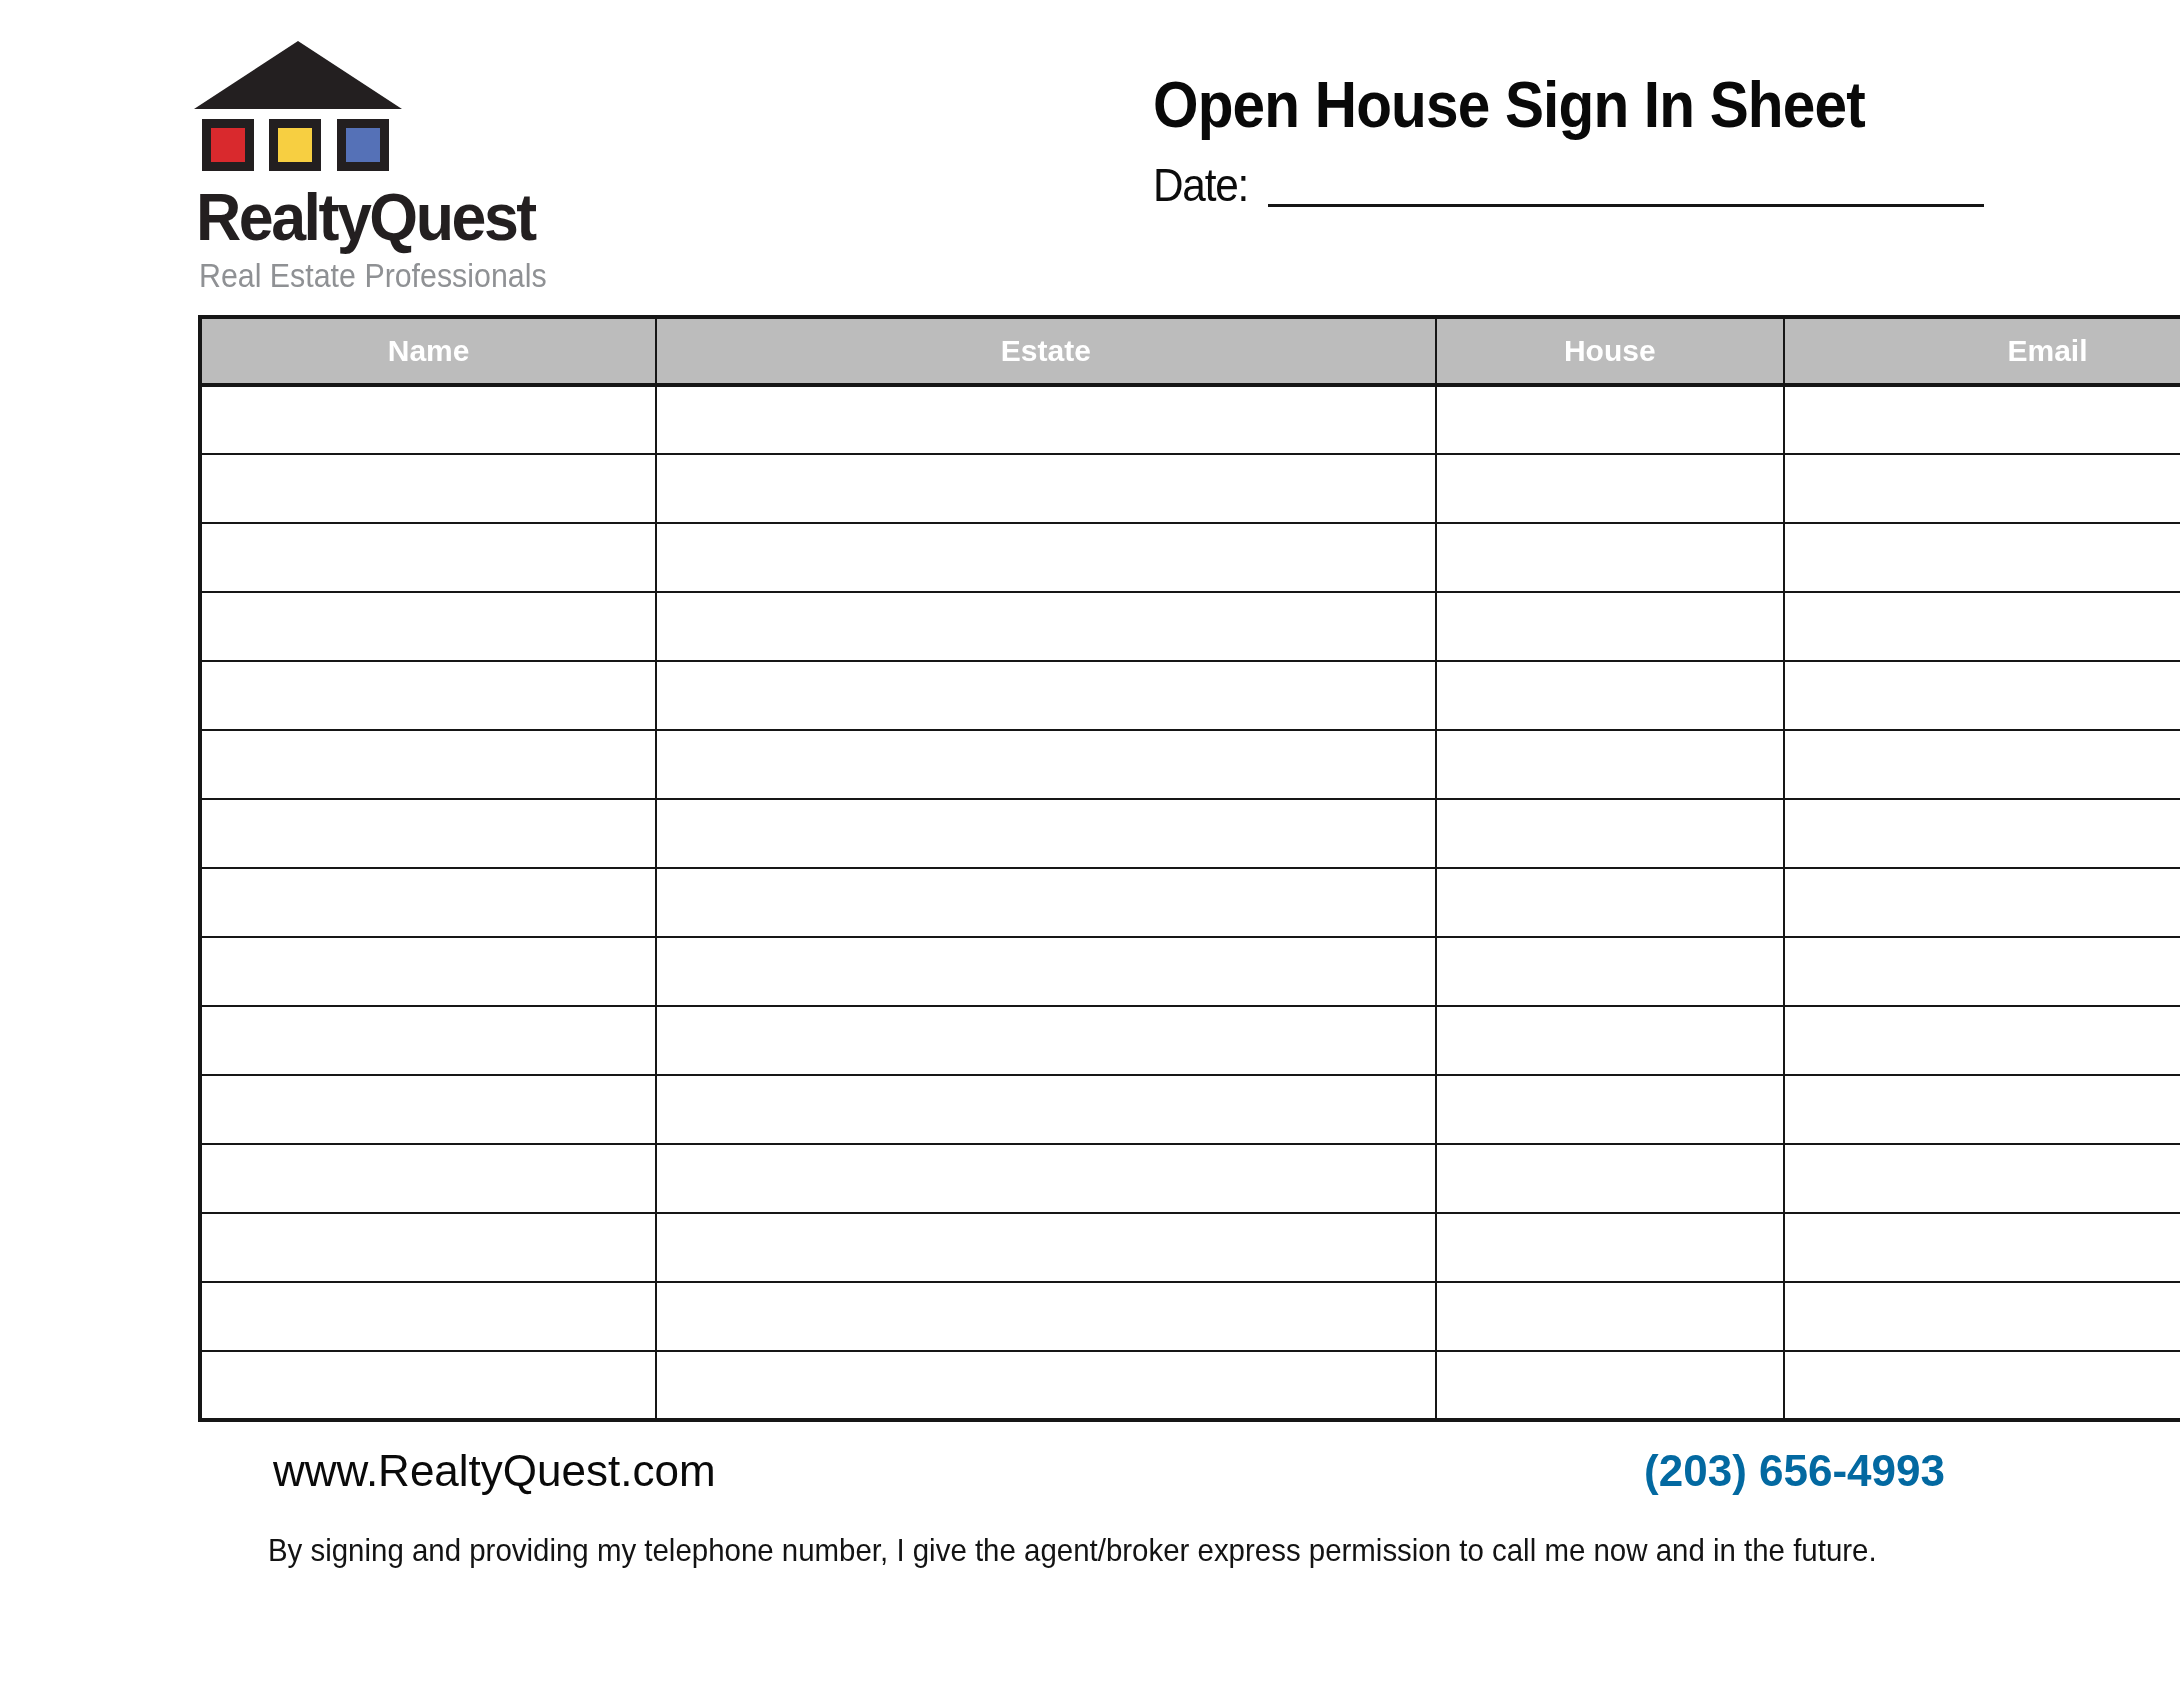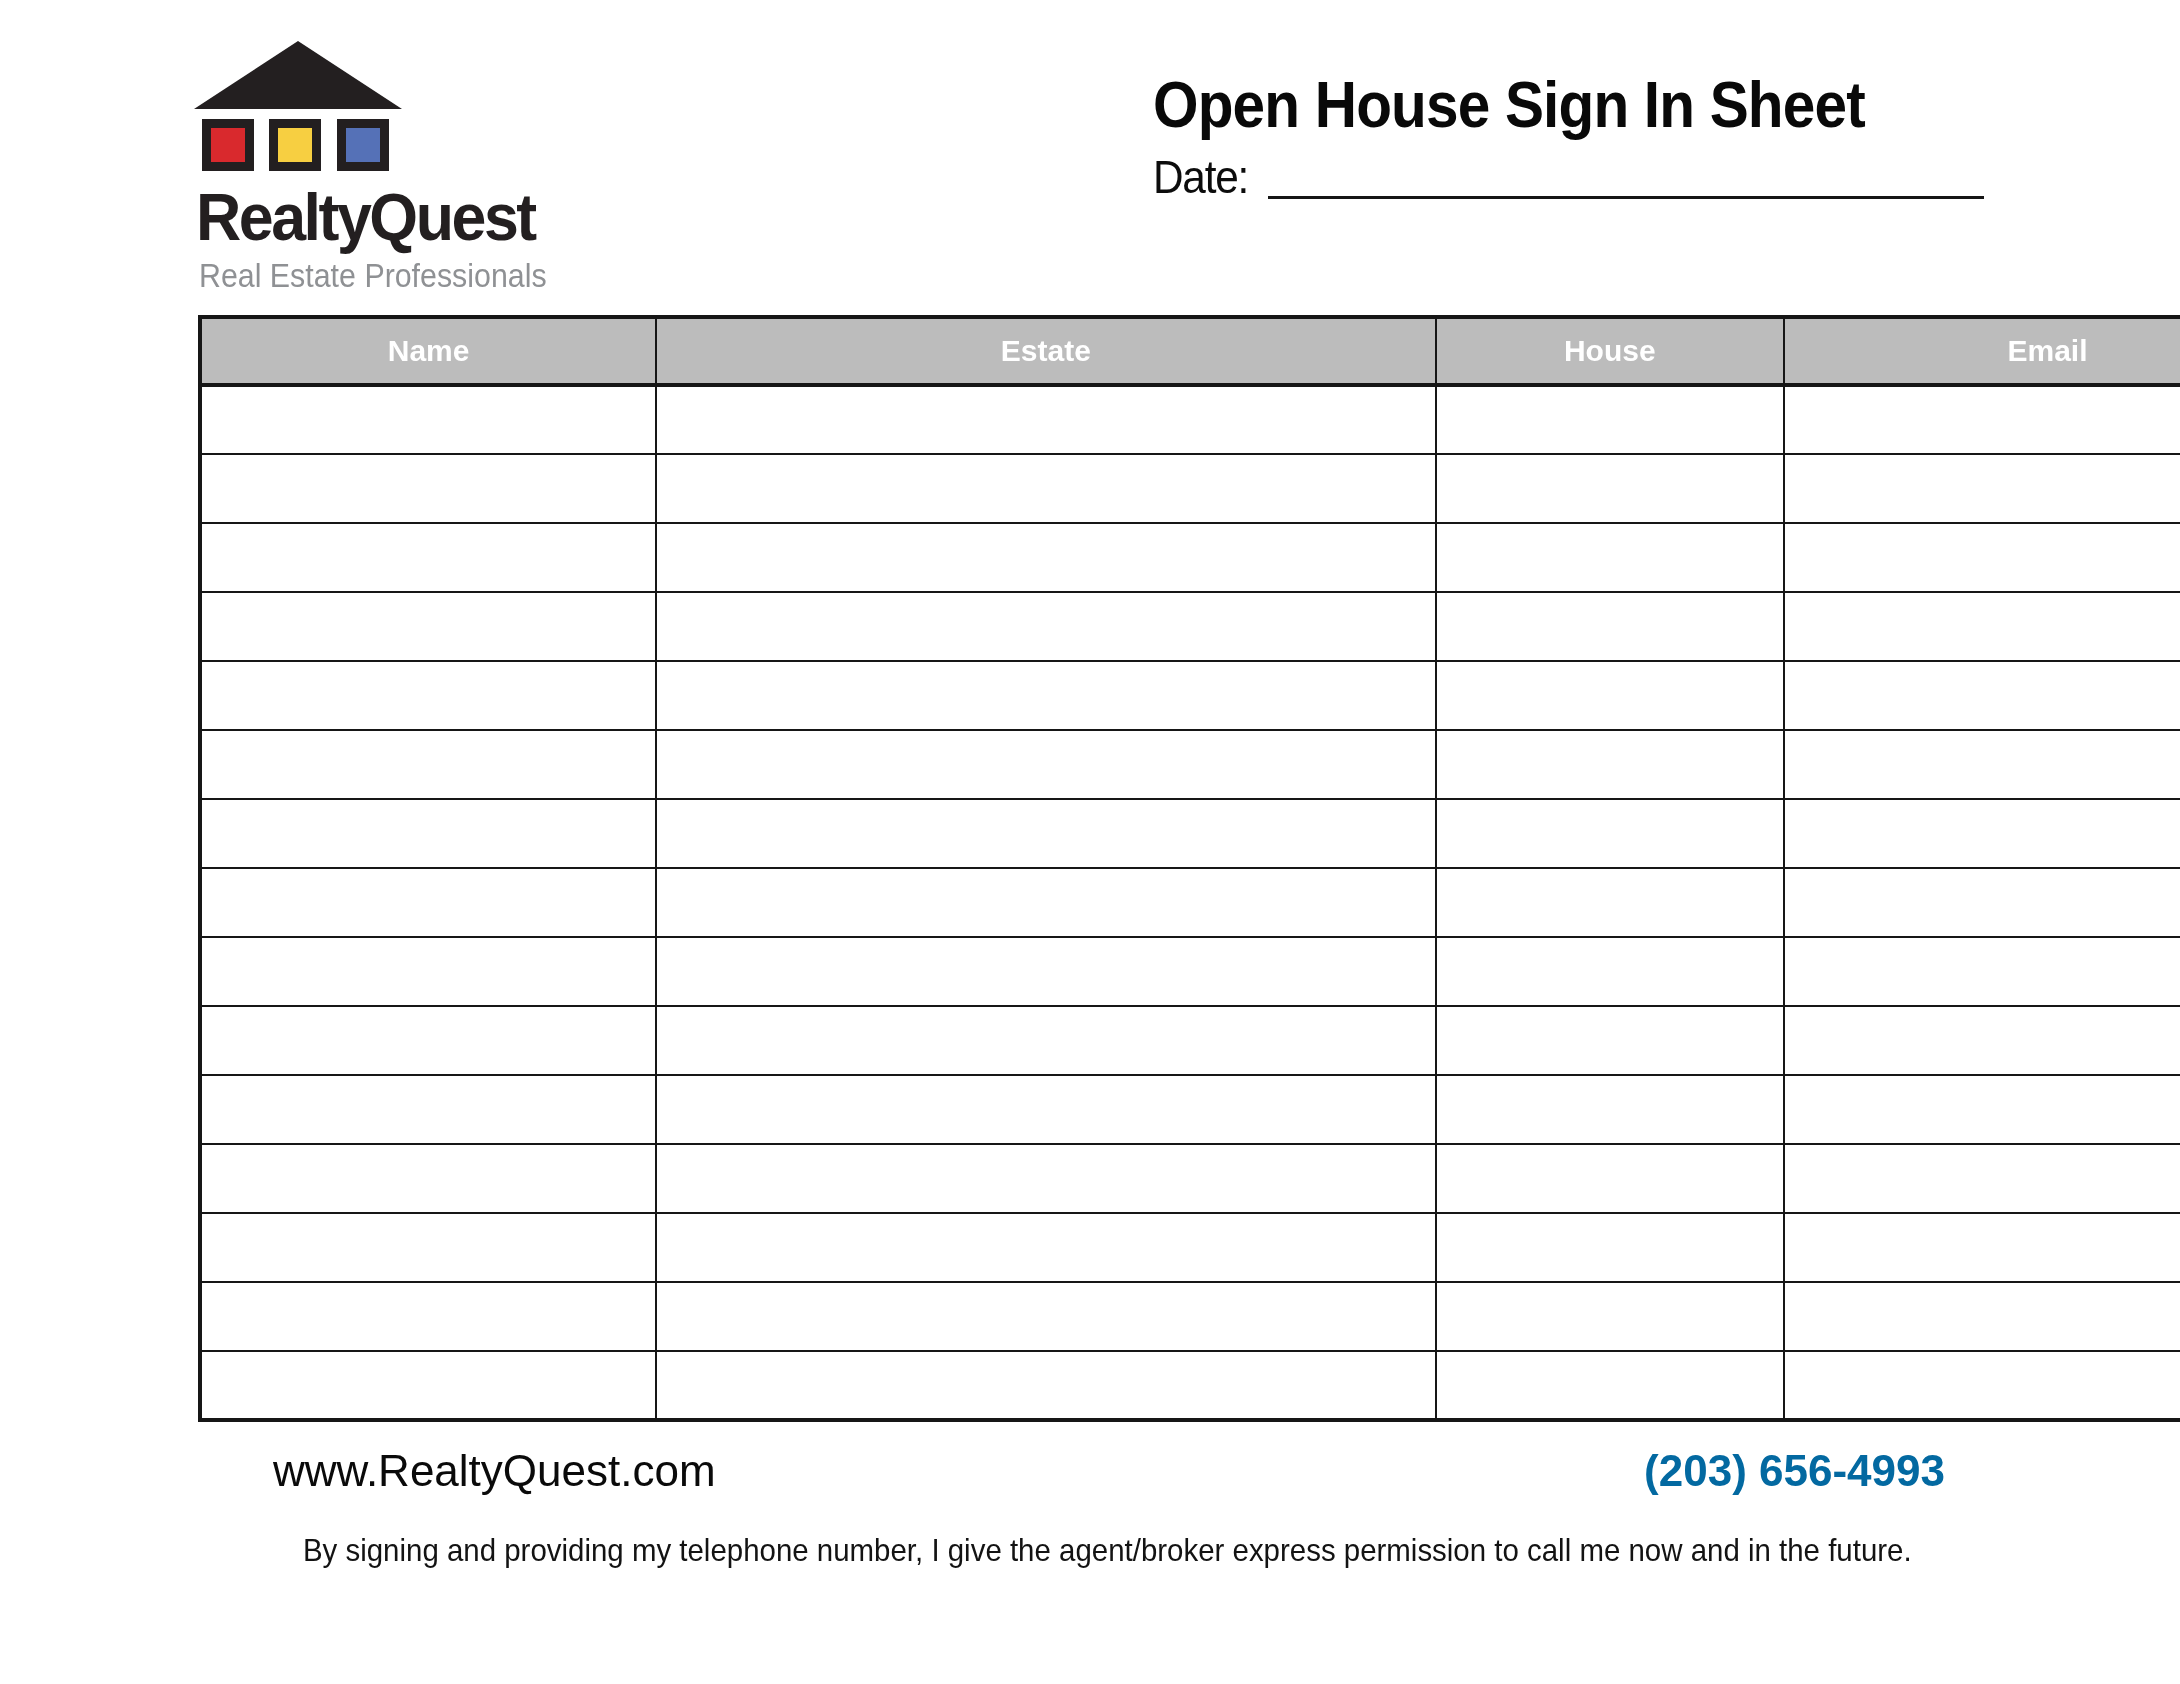--- a/index.html
+++ b/index.html
@@ -49,21 +49,21 @@
   
   .head-right { position: absolute; left: 1153px; top: 72px; width: 831px; }
   .doc-title {
     font-size: 65px; font-weight: bold; line-height: 1.0;
     white-space: nowrap; color: #090909;
     transform: scaleX(0.90); transform-origin: left;
     letter-spacing: -0.9px;
   }
   .fill-row {
     display: flex; align-items: flex-end;
-    height: 55px; margin-top: 9px;
+    height: 55px; margin-top: 17px;
   }
   .fill-label {
     font-size: 46px; letter-spacing: -1.3px; line-height: 1.05;
     color: #0c0c0c; white-space: nowrap;
     transform: scaleX(0.92); transform-origin: left bottom;
   }
   .fill-line {
     flex: 1; height: 100%;
     border-bottom: 3.4px solid #161616;
     margin-left: 12px; margin-bottom: 1.7px;
@@ -95,21 +95,21 @@
   .site {
     position: absolute; left: 243px; top: 1446px;
     font-size: 44px; font-weight: normal; color: #0a0a0a; white-space: nowrap; margin-left: 30px;
   }
   .phone {
     position: absolute; right: 236px; top: 1446px;
     font-size: 44px; font-weight: bold; color: #0369a1; white-space: nowrap;
   }
   .disclaimer-wrap {
     position: absolute; left: 198px; top: 1532px; width: 1784px;
-    display: flex; justify-content: flex-end;
+    display: flex; justify-content: flex-start;
   }
   .disclaimer {
     font-size: 32px; color: #131313; white-space: nowrap;
     transform: scaleX(0.92); transform-origin: center;
   }
 </style>
 </head>
 <body>
 
 <div class="page">

